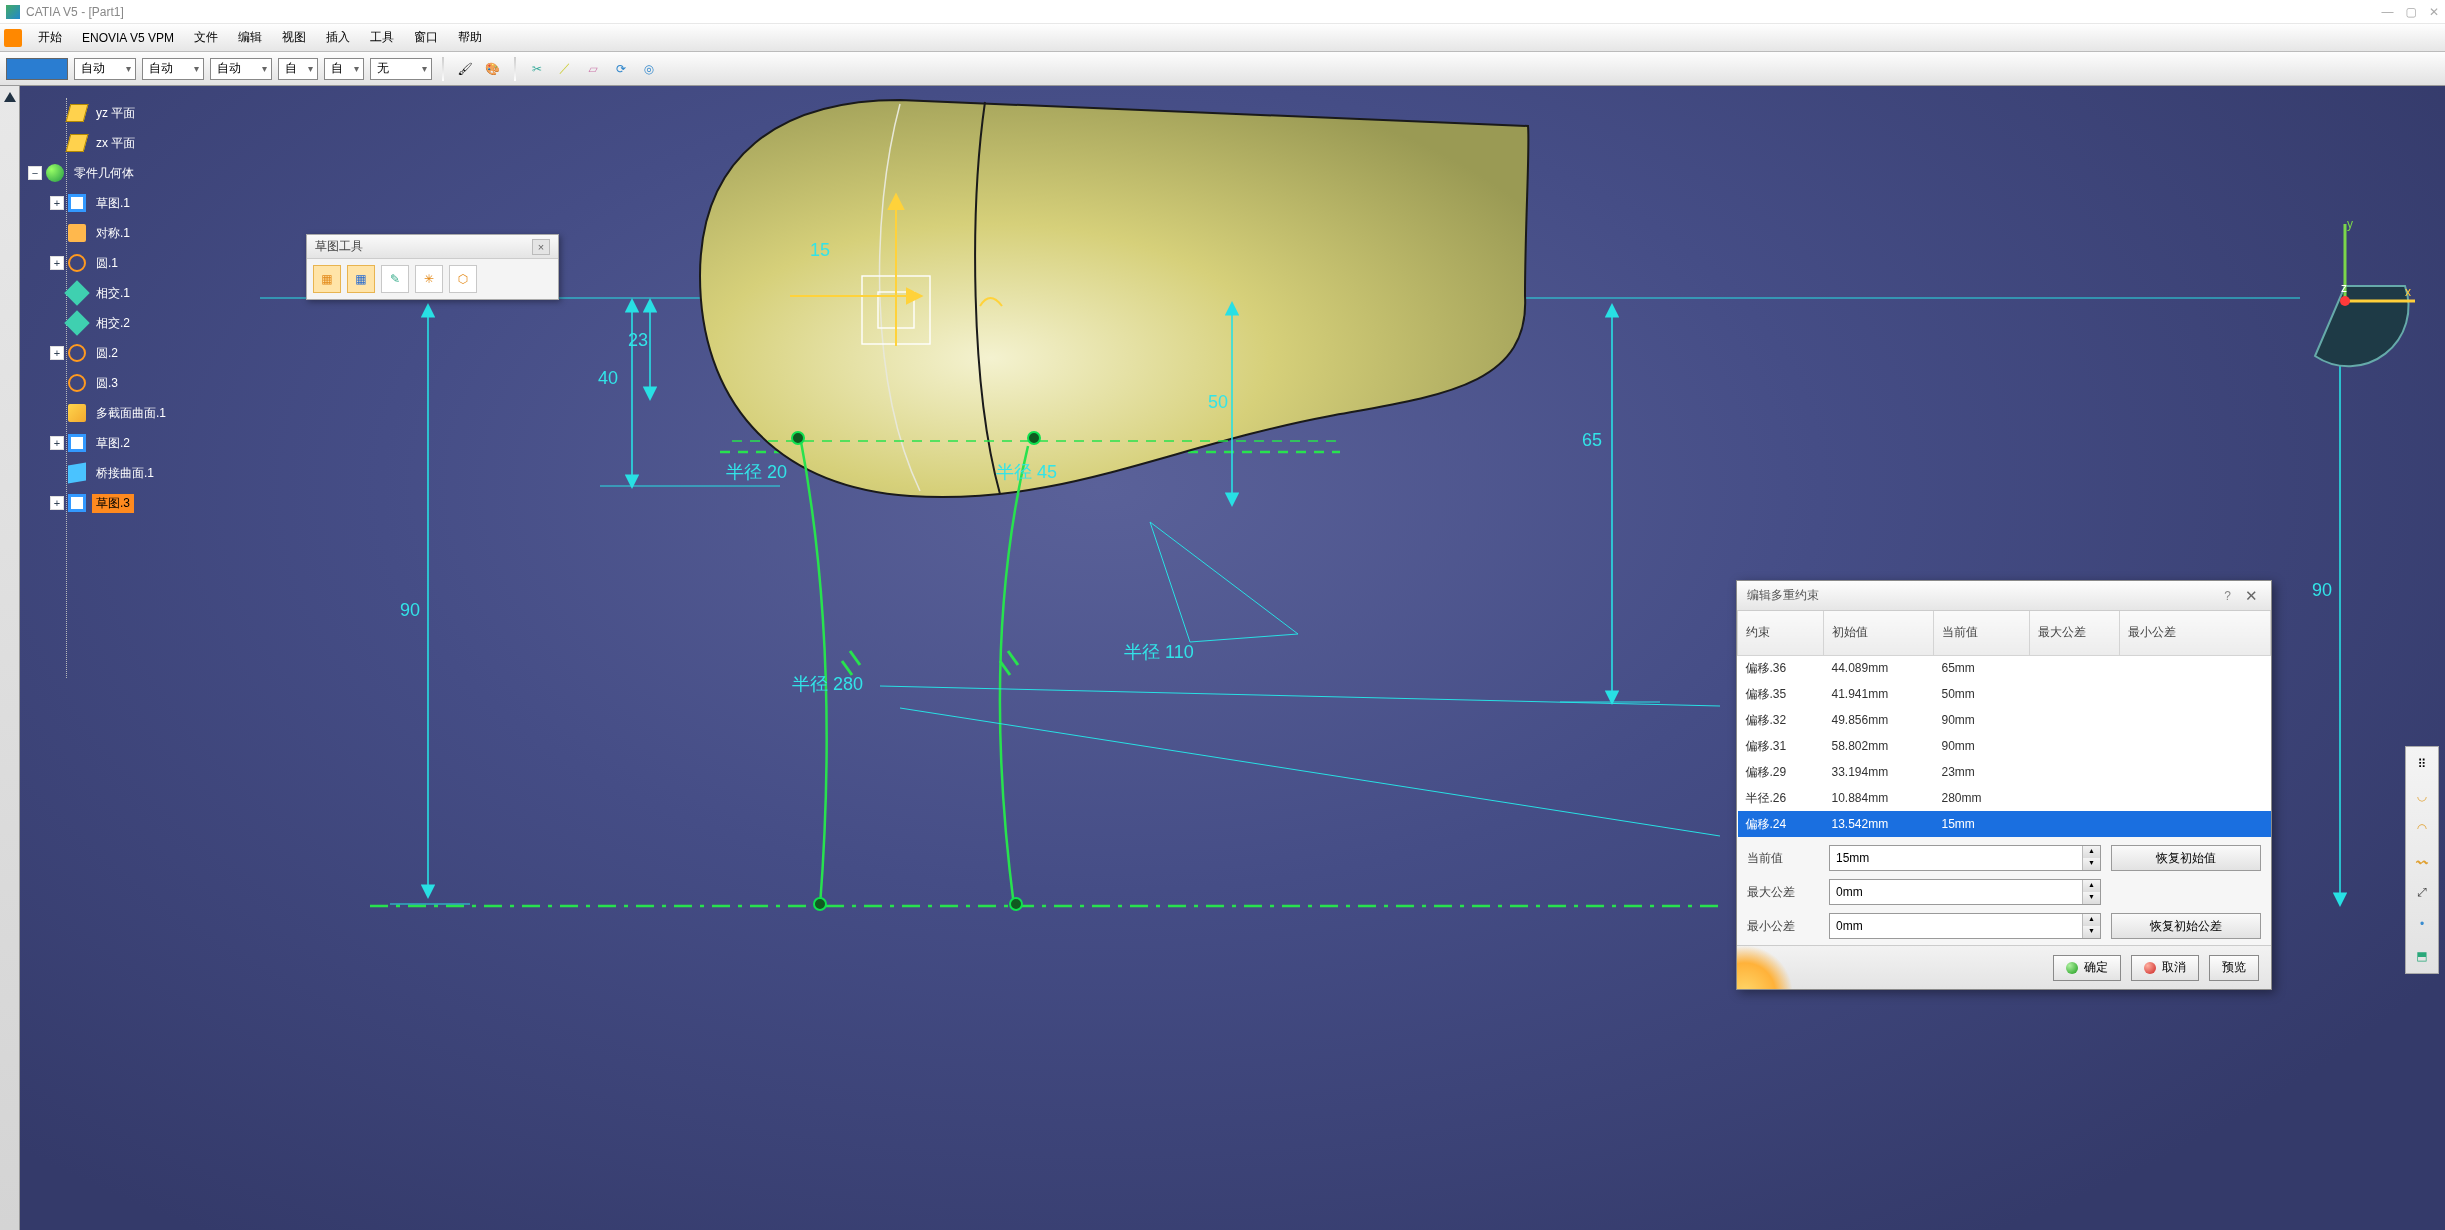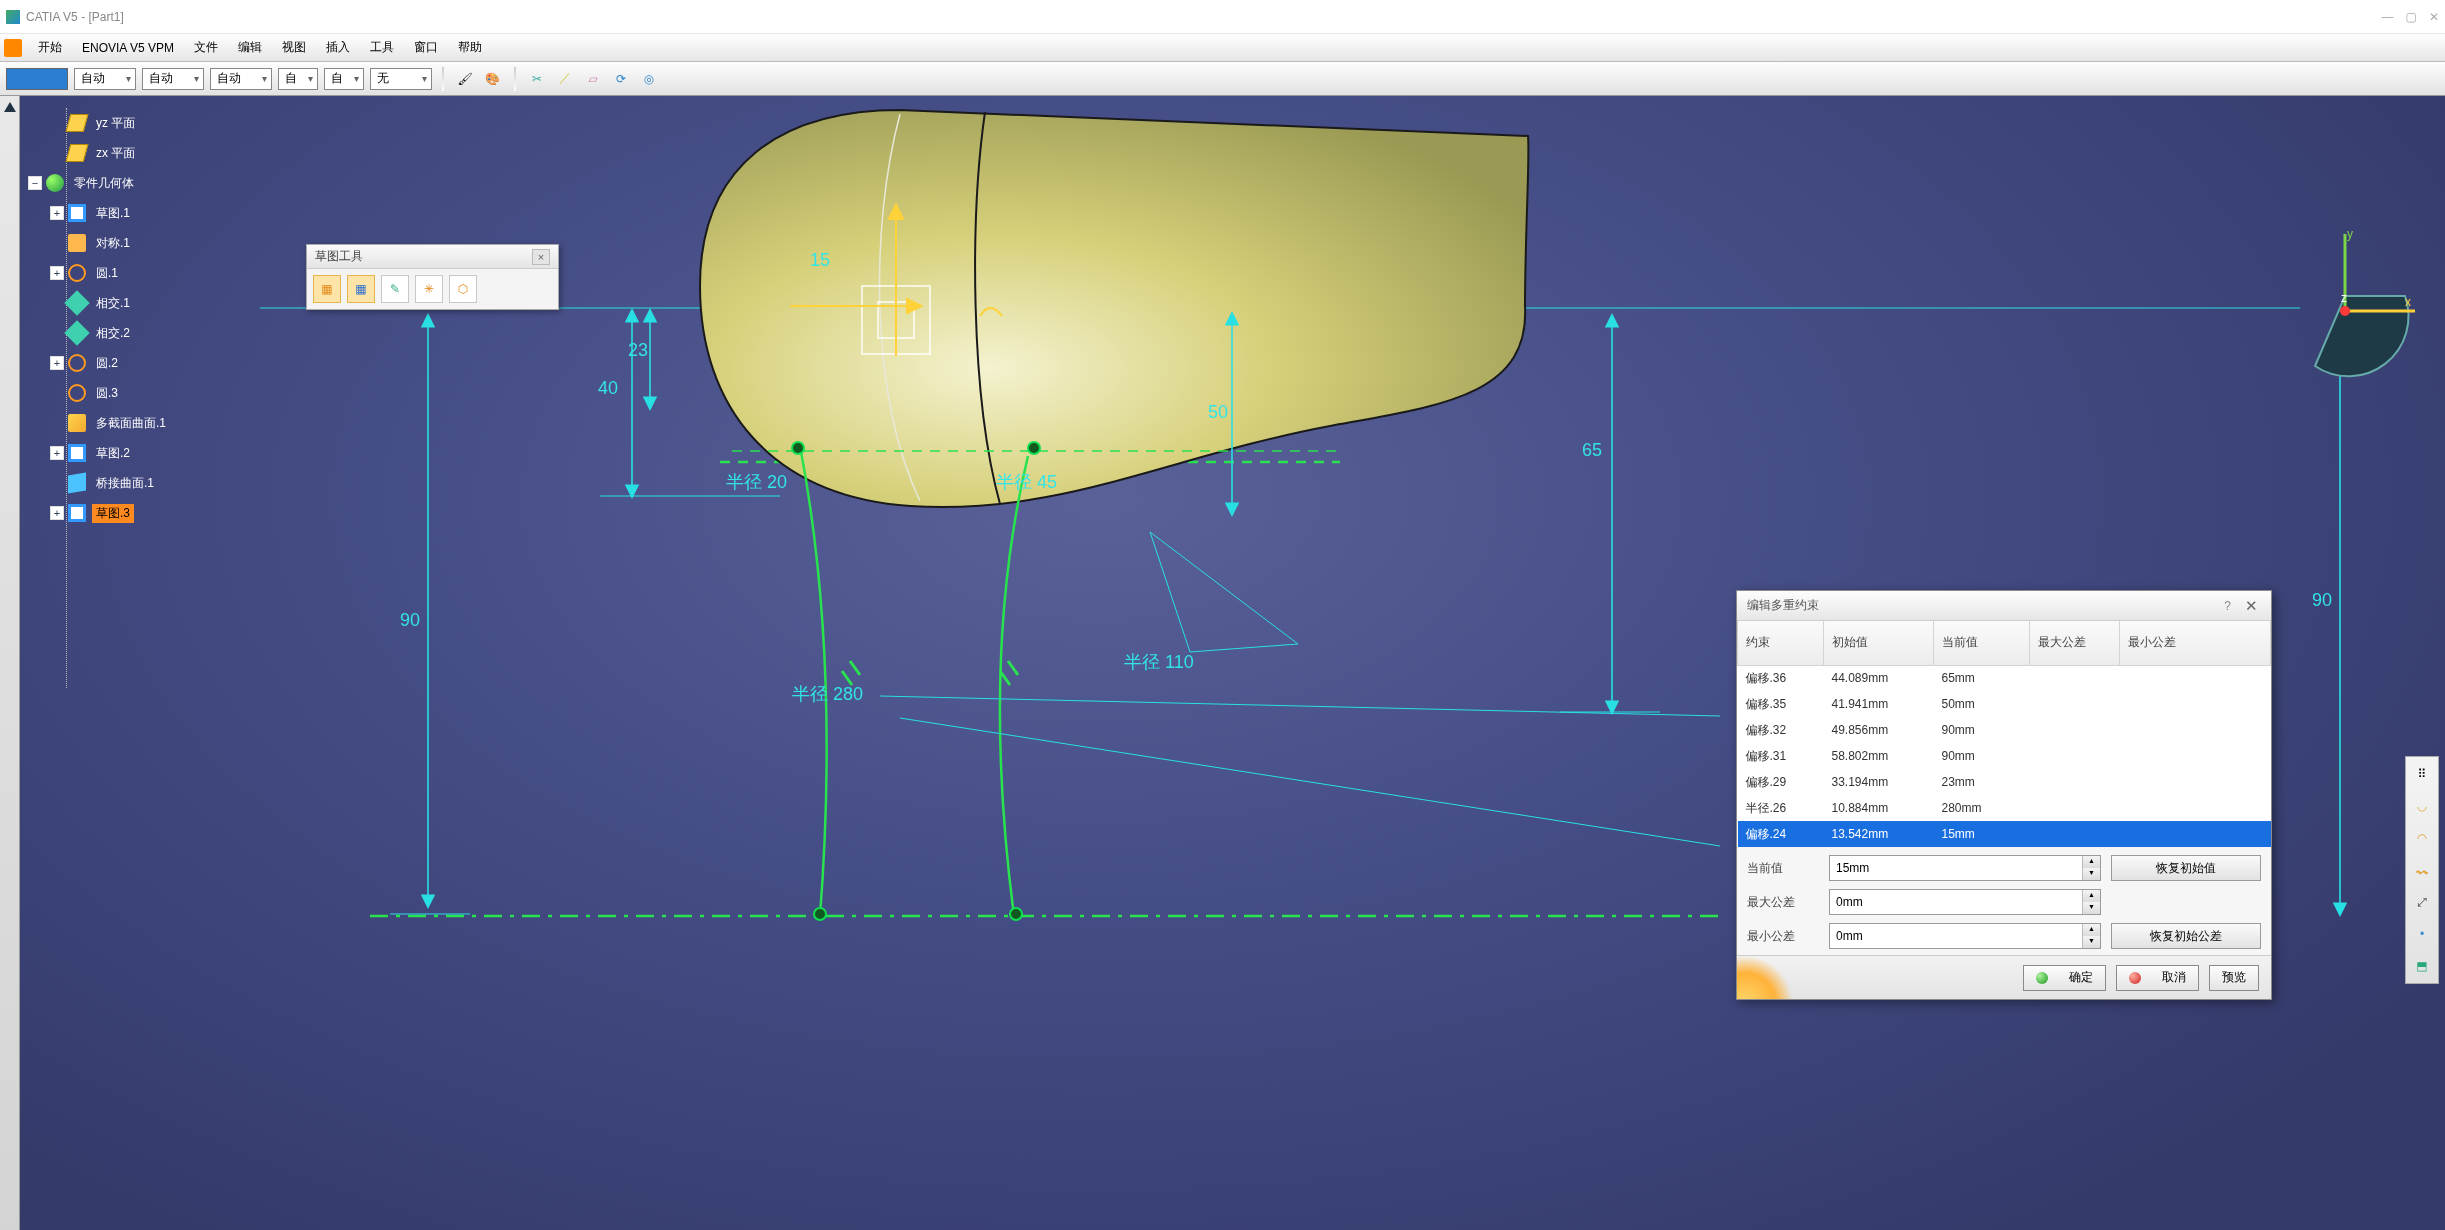--- a/index.html
+++ b/index.html
@@ -1,17 +1,17 @@
 <!DOCTYPE html>
 <html><head>
 <meta charset="utf-8">
 <style>
 * { margin:0; padding:0; box-sizing:border-box; font-family:"Microsoft YaHei","SimSun",Arial,sans-serif; font-size:12px; user-select:none; }
 html,body { width:2445px; height:1230px; overflow:hidden; background:#fff; }
-.titlebar { height:34px; background:#fff; color:#888; display:flex; align-items:center; padding:0 6px; border-bottom:1px solid #e8e8e8; }
+.titlebar { height:24px; background:#fff; color:#888; display:flex; align-items:center; padding:0 6px; border-bottom:1px solid #e8e8e8; }
 .titlebar .logo { width:14px; height:14px; background:linear-gradient(135deg,#4a6,#28c); margin-right:6px; }
 .titlebar .winbtns { margin-left:auto; display:flex; gap:12px; color:#aaa; font-size:14px;}
 .menubar { height:28px; background:linear-gradient(#fefefe,#e6e6e6); display:flex; align-items:center; padding:0 4px; border-bottom:1px solid #bbb; }
 .menubar .micon { width:18px; height:18px; background:#f80; margin-right:6px; border-radius:2px;}
 .menubar .mitem { padding:3px 10px; cursor:default; }
 .toolbar { height:34px; background:linear-gradient(#fdfdfd,#e2e2e2); display:flex; align-items:center; padding:2px 6px; gap:6px; border-bottom:1px solid #999; }
 .toolbar .swatch { width:62px; height:22px; background:#2a7dd1; border:1px solid #666; }
 .toolbar .sel { height:22px; border:1px solid #888; background:#fff; padding:0 18px 0 6px; display:flex; align-items:center; position:relative; min-width:62px;}
 .toolbar .sel.sm{min-width:40px}
 .toolbar .sel::after{content:"▾"; position:absolute; right:4px; color:#666; font-size:10px;}
@@ -75,21 +75,21 @@
 .dlg tbody tr.sel td{background:#1a6fe0;color:#fff;}
 .dlg .frm{padding:8px 10px 6px;display:grid;grid-template-columns:72px 1fr 150px;gap:8px 10px;align-items:center;background:#f6f6f6;}
 .dlg .frm label{color:#444;}
 .dlg .spin{display:flex;height:26px;border:1px solid #9a9a9a;background:#fff;}
 .dlg .spin input{flex:1;border:none;padding:0 6px;outline:none;font-size:12px;}
 .dlg .spin .ar{width:18px;display:flex;flex-direction:column;border-left:1px solid #bbb;}
 .dlg .spin .ar span{flex:1;font-size:7px;text-align:center;line-height:10px;background:linear-gradient(#f4f4f4,#dcdcdc);}
 .dlg .btn{height:26px;border:1px solid #9a9a9a;background:linear-gradient(#fafafa,#e2e2e2);padding:0 14px;display:flex;align-items:center;justify-content:center;cursor:default;}
 .dlg .ft{height:44px;background:linear-gradient(#f2f2f2,#e4e4e4);display:flex;align-items:center;justify-content:flex-end;gap:10px;padding:0 12px;border-top:1px solid #ccc;position:relative;}
 .dlg .ft::before{content:"";position:absolute;left:0;bottom:0;width:80px;height:44px;background:radial-gradient(circle at 10% 110%,#ffd76a 0%,#ffb23a 35%,transparent 55%);}
-.dlg .ft .bt{height:26px;border:1px solid #8a8a8a;background:linear-gradient(#fdfdfd,#e3e3e3);padding:0 12px;display:flex;align-items:center;gap:21px;}
+.dlg .ft .bt{height:26px;border:1px solid #8a8a8a;background:linear-gradient(#fdfdfd,#e3e3e3);padding:0 12px;display:flex;align-items:center;gap:6px;}
 .dot{width:12px;height:12px;border-radius:50%;}
 .dot.g{background:radial-gradient(circle at 30% 30%,#aef1a0,#1a9a1a);}
 .dot.r{background:radial-gradient(circle at 30% 30%,#ffb0a0,#c22);}
 </style>
 </head>
 <body>
 
 <div class="titlebar">
   <span class="logo"></span>
   <span>CATIA V5 - [Part1]</span>

